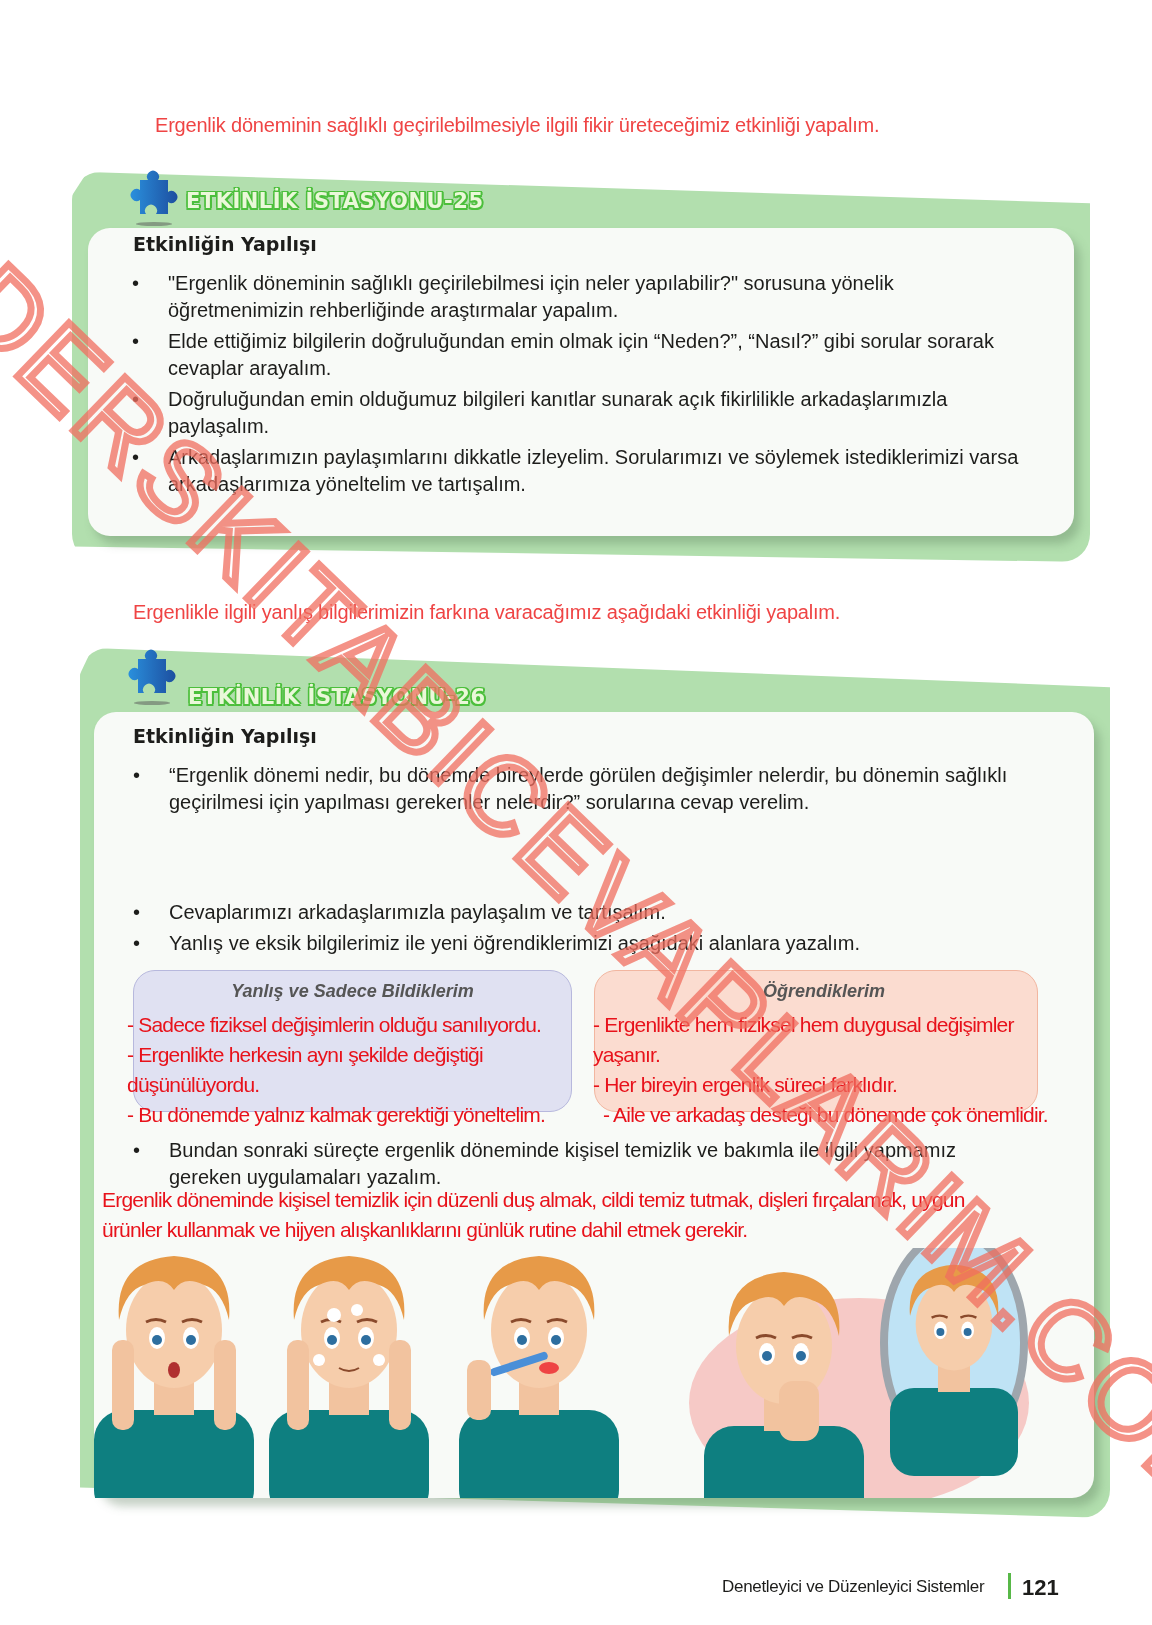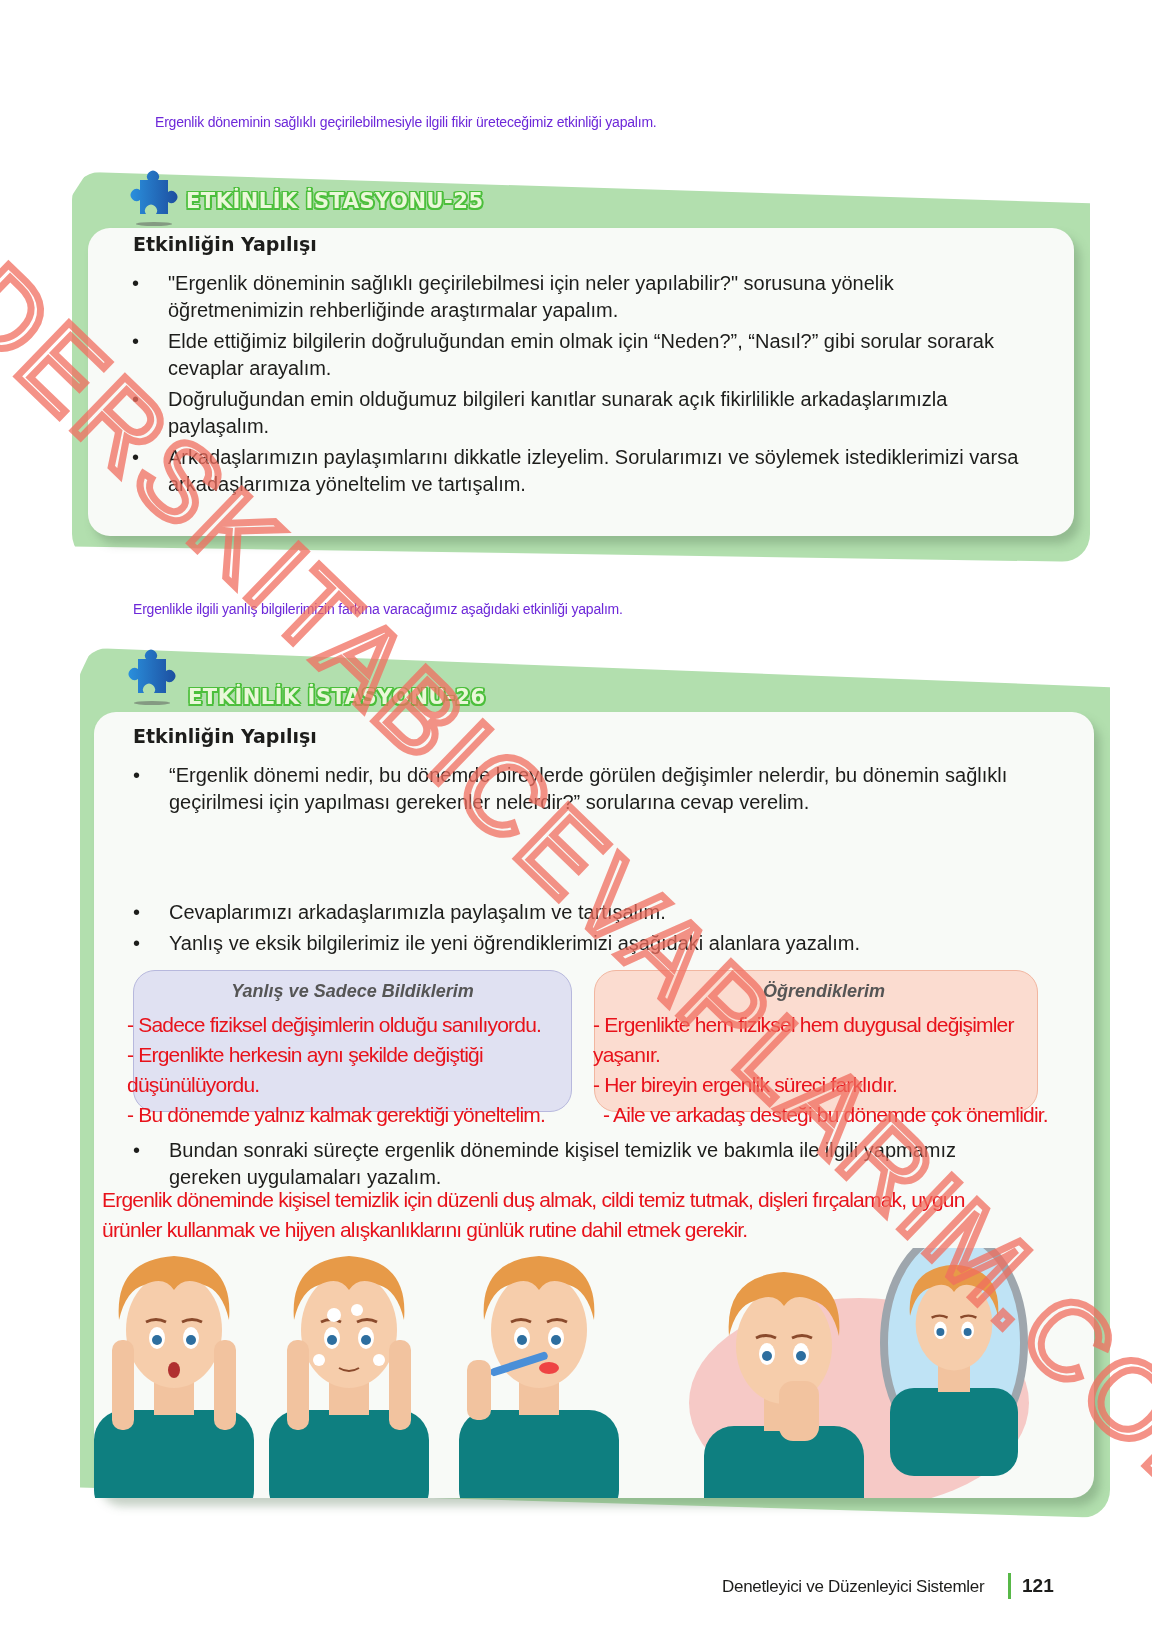--- a/index.html
+++ b/index.html
@@ -1,19 +1,19 @@
 <!DOCTYPE html>
 <html><head>
 <meta charset="utf-8">
 <style>
   html,body{margin:0;padding:0;}
   body{width:1152px;height:1625px;position:relative;background:#ffffff;overflow:hidden;
        font-family:"Liberation Sans",sans-serif;color:#1a1a1a;}
   .abs{position:absolute;}
-  .intro{font-size:14px;letter-spacing:-0.2px;color:#6d28d9;white-space:nowrap;}
+  .intro{font-size:20px;letter-spacing:-0.2px;color:#ef4444;white-space:nowrap;}
 
   
   .frame{position:absolute;background:#b2dfae;}
   .frame1{left:72px;top:172px;width:1018px;height:390px;
           clip-path:polygon(1.5% 0%,100% 8%,100% 100%,0% 96%,0% 6%);
           border-radius:28px;}
   .frame2{left:80px;top:648px;width:1030px;height:870px;
           clip-path:polygon(1.2% 0%,100% 4.5%,100% 100%,0% 96.5%,0% 3%);
           border-radius:28px;}
   .card{position:absolute;background:#f8faf7;border-radius:22px;
@@ -34,21 +34,21 @@
   .note-box{position:absolute;border-radius:22px;}
   .note-box.wrong{left:133px;top:970px;width:437px;height:140px;background:#e0e1f2;border:1px solid #b7b8dd;}
   .note-box.learned{left:594px;top:970px;width:434px;height:140px;background:#fbdcd0;border:1px solid #f2b6a0;padding-left:8px;}
   .note-title{position:absolute;top:10px;width:100%;text-align:center;font-style:italic;font-weight:bold;font-size:18px;color:#555;}
 
   .answer{position:absolute;color:#e8121b;font-size:21px;letter-spacing:-0.8px;line-height:29px;white-space:nowrap;}
 
   .illus{position:absolute;}
   .footer-text{position:absolute;font-size:17px;color:#1d1d1b;letter-spacing:-0.3px;}
   .footer-bar{position:absolute;width:3px;height:26px;background:#58b848;}
-  .page-num{position:absolute;font-weight:bold;font-size:19px;color:#1d1d1b;}
+  .page-num{position:absolute;font-weight:bold;font-size:22px;color:#1d1d1b;}
 
   .watermark{position:absolute;left:20px;top:240px;transform-origin:0 0;transform:rotate(44deg);
      font-family:"Liberation Sans",sans-serif;font-size:108px;letter-spacing:6px;white-space:nowrap;
      color:transparent;-webkit-text-stroke:7px rgba(240,110,95,0.75);pointer-events:none;}
 </style>
 </head>
 <body>
 
 <div class="abs intro" style="left:155px;top:114px;">Ergenlik döneminin sağlıklı geçirilebilmesiyle ilgili fikir üreteceğimiz etkinliği yapalım.</div>
 

